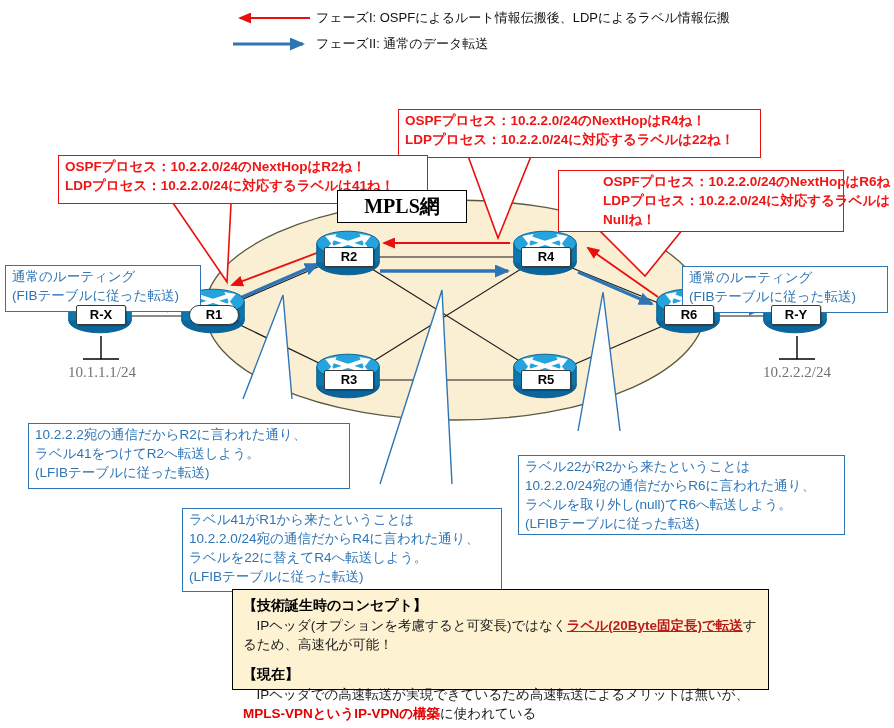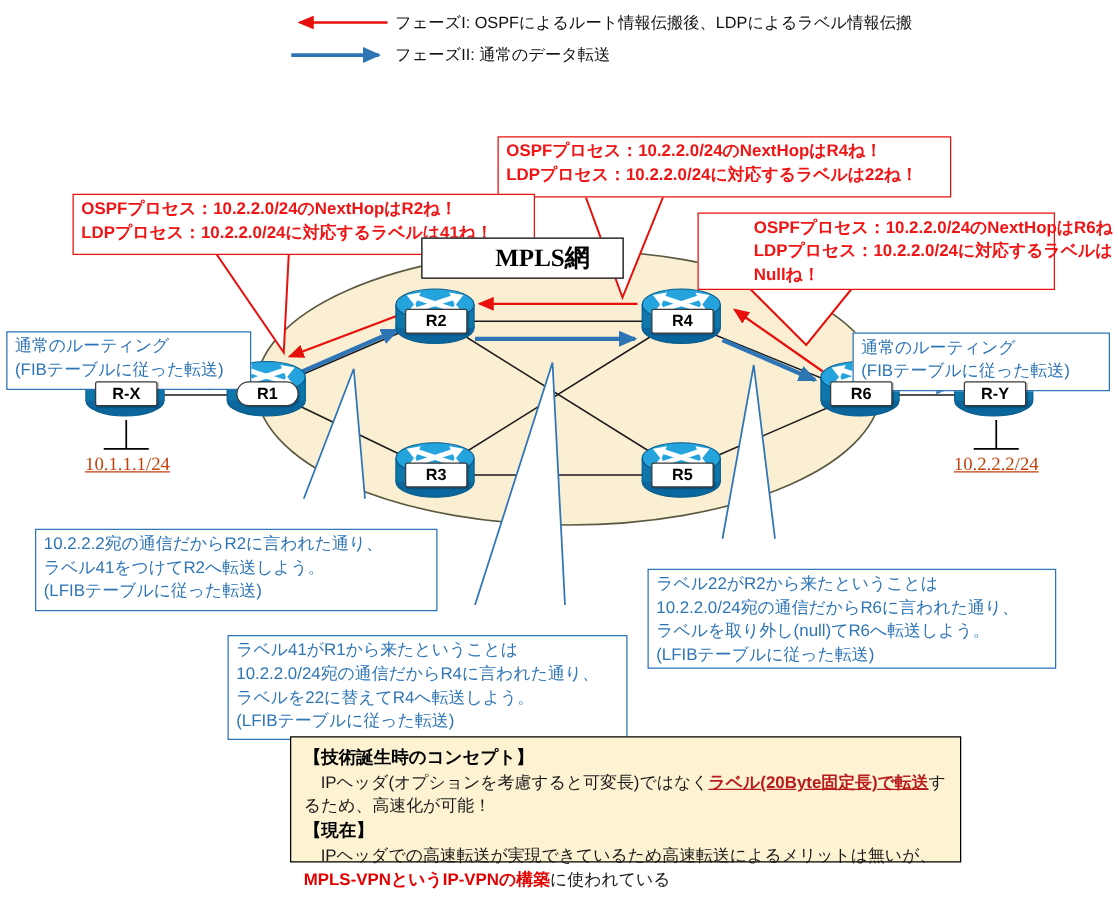--- a/index.html
+++ b/index.html
@@ -12,38 +12,38 @@
   .legend-label{font-size:13px;color:#111;white-space:pre;}
   .callout{
     position:absolute;background:#fff;border:1.6px solid;padding:2px 6px 3px 6px;
     font-size:13.5px;line-height:1.4;white-space:pre;box-sizing:border-box;margin-top:23px;
   }
   .callout.red{border-color:#e8100c;color:#f01515;font-weight:bold;}
   .callout.blue{border-color:#2e75b6;color:#2e75b6;}
   .mpls-label{
     position:absolute;left:337px;top:190px;width:128px;height:31px;
     background:#fff;border:1.8px solid #000;display:flex;align-items:center;justify-content:center;
-    font-family:"Liberation Serif","DejaVu Serif",serif;font-weight:bold;font-size:20px;color:#000;padding-left:32px;
+    font-family:"Liberation Serif","DejaVu Serif",serif;font-weight:bold;font-size:20px;color:#000;
   }
   .node-label{
     position:absolute;background:#fff;border:1.4px solid #3a3a3a;border-radius:2px;
     font-size:13px;font-weight:bold;color:#000;text-align:center;
     width:48px;height:18px;line-height:18px;box-shadow:1px 1px 1px rgba(0,0,0,.25);
   }
   .ip-label{
     position:absolute;width:130px;text-align:center;
-    font-family:"Liberation Serif","DejaVu Serif",serif;font-size:15px;color:#c2410c;text-decoration:underline;
+    font-family:"Liberation Serif","DejaVu Serif",serif;font-size:15px;color:#737373;
   }
   .note-box{
     position:absolute;left:232px;top:589px;width:537px;height:101px;box-sizing:border-box;
     background:#fdf3d2;border:1.8px solid #000;padding:6px 10px;
     font-size:13.5px;line-height:1.42;color:#1a1a1a;
   }
   .note-box .hd{font-weight:bold;font-size:14px;color:#000;}
-  .note-box .hd2{margin-top:1px;}
+  .note-box .hd2{margin-top:11px;}
   .em-red-ul{color:#b91c1c;font-weight:bold;text-decoration:underline;margin-top:16px;}
   .em-red{color:#e30000;font-weight:bold;}
 </style>
 </head>
 <body>
 
 <div class="stage">
 
   <svg width="894" height="728" viewBox="0 0 894 728">
     <defs>

